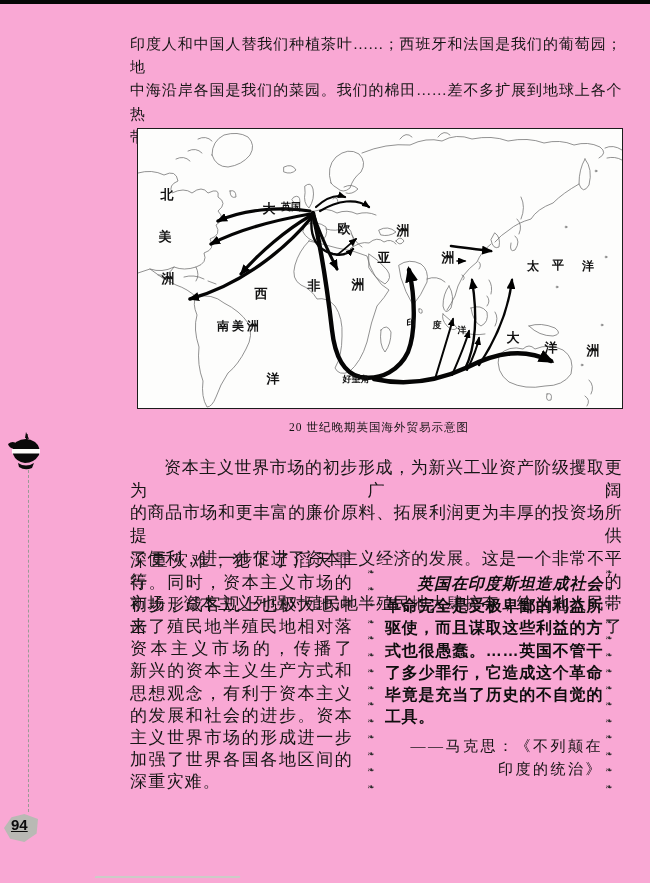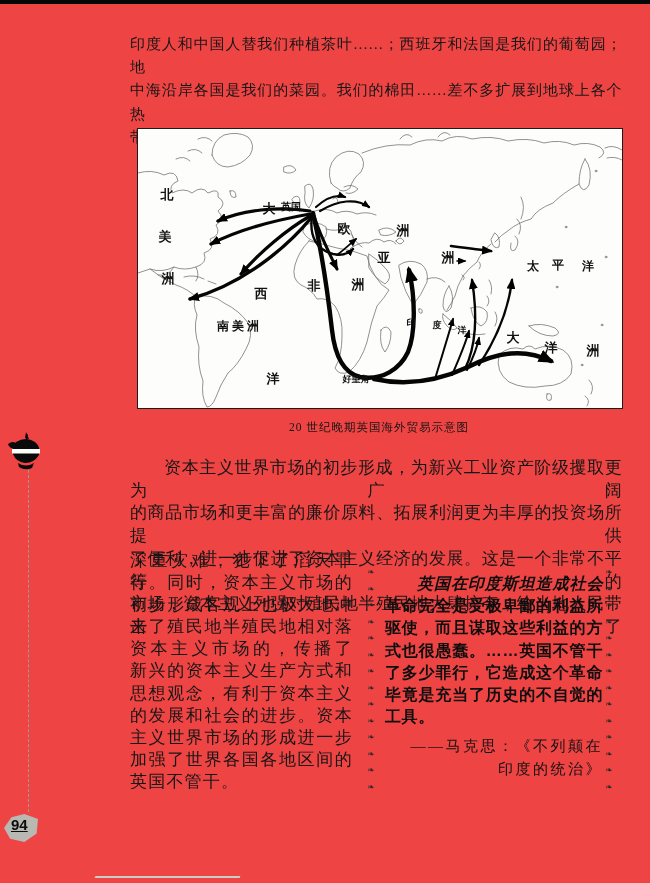--- a/index.html
+++ b/index.html
@@ -1,16 +1,16 @@
 <!DOCTYPE html>
 <html><head>
 <meta charset="utf-8">
 <style>
   html,body{margin:0;padding:0;background:#e8e8e6;}
-  .page{position:relative;width:650px;height:883px;background:#ef4444;overflow:hidden;
+  .page{position:relative;width:650px;height:883px;background:#f9a8d4;overflow:hidden;
         font-family:"Liberation Serif","DejaVu Serif",serif;color:#161616;}
   .top-edge{position:absolute;left:0;top:0;width:650px;height:4px;background:#060606;}
 
   
   .intro{position:absolute;left:130px;top:33px;width:492px;font-size:15px;line-height:23.2px;letter-spacing:.4px;}
   .intro .line{text-align:justify;text-align-last:justify;}
   .intro .line:last-child{text-align-last:left;}
 
   
   .map-box{position:absolute;left:137px;top:128px;width:484px;height:279px;border:1.4px solid #1c1c1c;background:#fdfdfc;}
@@ -207,21 +207,21 @@
   <div class="line">深重灾难，犯下了滔天罪</div>
       <div class="line">行。同时，资本主义市场的</div>
       <div class="line">初步形成客观上也极大地冲</div>
       <div class="line">击了殖民地半殖民地相对落</div>
       <div class="line">资本主义市场的，传播了</div>
       <div class="line">新兴的资本主义生产方式和</div>
       <div class="line">思想观念，有利于资本主义</div>
       <div class="line">的发展和社会的进步。资本</div>
       <div class="line">主义世界市场的形成进一步</div>
       <div class="line">加强了世界各国各地区间的</div>
-      <div class="line">英国不管干。</div>
+      <div class="line">深重灾难。</div>
     </div>
 
   <div class="quote-box">
     <div class="orn-col orn-left">❧❧❧❧❧❧❧❧❧❧❧❧❧❧❧</div>
     <div class="orn-col orn-right">❧❧❧❧❧❧❧❧❧❧❧❧❧❧❧</div>
     <div class="quote-text">
 
     <div class="line">英国在印度斯坦造成社会</div>
         <div class="line">革命完全是受极卑鄙的利益所</div>
         <div class="line">驱使，而且谋取这些利益的方</div>

